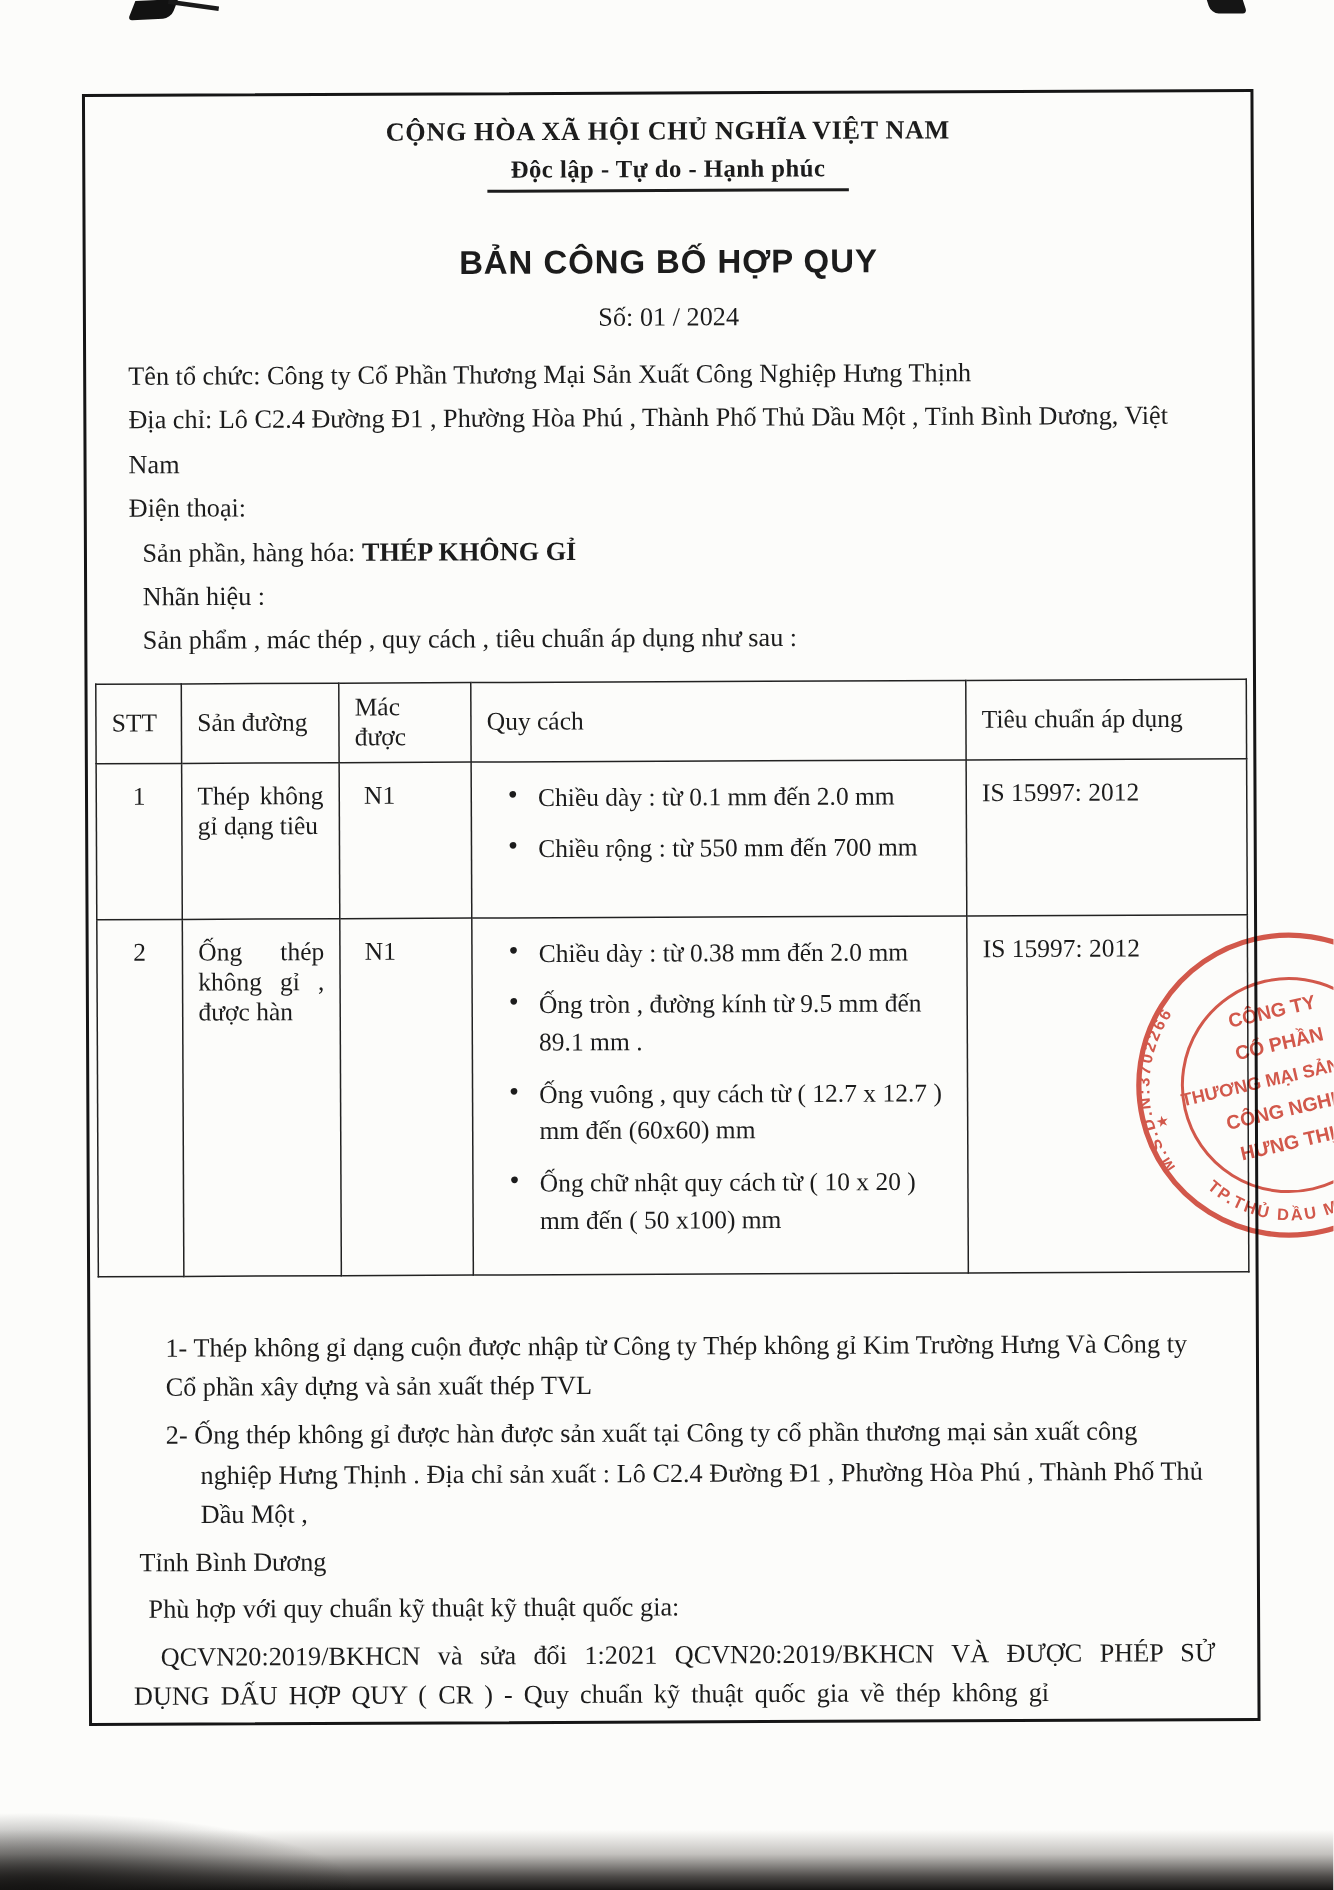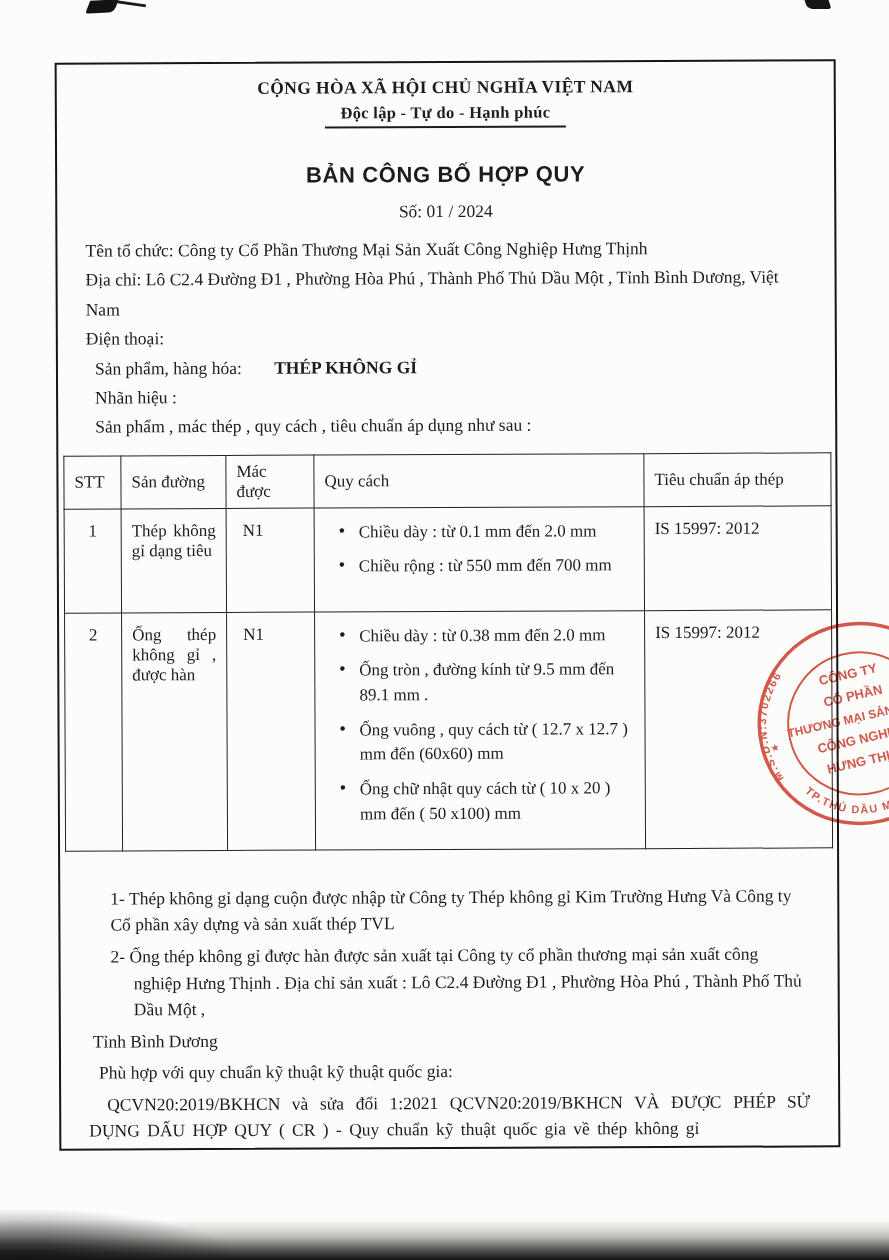--- a/index.html
+++ b/index.html
@@ -52,21 +52,21 @@
   }
   .doc-title {
     text-align:center; font-family:"Liberation Sans", sans-serif;
     font-weight:bold; font-size:22px; margin-top:34px; letter-spacing:0.6px;
   }
   .doc-number { text-align:center; font-size:17.5px; margin-top:13px; }
 
   .info-block { margin-top:13px; font-size:17.5px; }
   .info-block p { line-height:1.68; }
   .indent-sm { padding-left:9px; }
-  .bold { font-weight:bold;margin-left:28px; }
+  .bold { font-weight:bold; }
 
   table.spec-table {
     border-collapse:collapse;
     margin:13px -23px 0 -23px;
     width:calc(100% + 46px);
     table-layout:fixed;
   }
   .spec-table th, .spec-table td {
     border:1.6px solid #222;
     padding:8px 10px;
@@ -135,40 +135,40 @@
     <span class="motto">Độc lập - Tự do - Hạnh phúc</span>
   </div>
 
   <div class="doc-title">BẢN CÔNG BỐ HỢP QUY</div>
   <div class="doc-number">Số: 01 / 2024</div>
 
   <div class="info-block">
     <p>Tên tổ chức: Công ty Cổ Phần Thương Mại Sản Xuất Công Nghiệp Hưng Thịnh</p>
     <p>Địa chỉ: Lô C2.4 Đường Đ1 , Phường Hòa Phú , Thành Phố Thủ Dầu Một , Tỉnh Bình Dương, Việt Nam</p>
     <p>Điện thoại:</p>
-    <p class="indent-sm"><span>Sản phẩm, hàng hóa: </span><span class="bold">THÉP KHÔNG GỈ</span></p>
+    <p class="indent-sm"><span>Sản phần, hàng hóa: </span><span class="bold">THÉP KHÔNG GỈ</span></p>
     <p class="indent-sm">Nhãn hiệu :</p>
     <p class="indent-sm">Sản phẩm , mác thép , quy cách , tiêu chuẩn áp dụng như sau :</p>
   </div>
 
   <table class="spec-table">
     <colgroup>
       <col class="col-stt">
         <col class="col-sp">
         <col class="col-mt">
         <col class="col-qc">
         <col class="col-tc">
     </colgroup>
     <thead>
       <tr>
         <th>STT</th>
         <th>Sản đường</th>
         <th>Mác được</th>
         <th>Quy cách</th>
-        <th>Tiêu chuẩn áp thép</th>
+        <th>Tiêu chuẩn áp dụng</th>
       </tr>
     </thead>
     <tbody>
       <tr class="row-1">
         <td class="cell-stt">1</td>
         <td class="cell-sp">Thép không gỉ dạng tiêu</td>
         <td class="cell-mt">N1</td>
         <td>
           <ul class="spec-list">
             <li>Chiều dày : từ 0.1 mm đến 2.0 mm</li>

